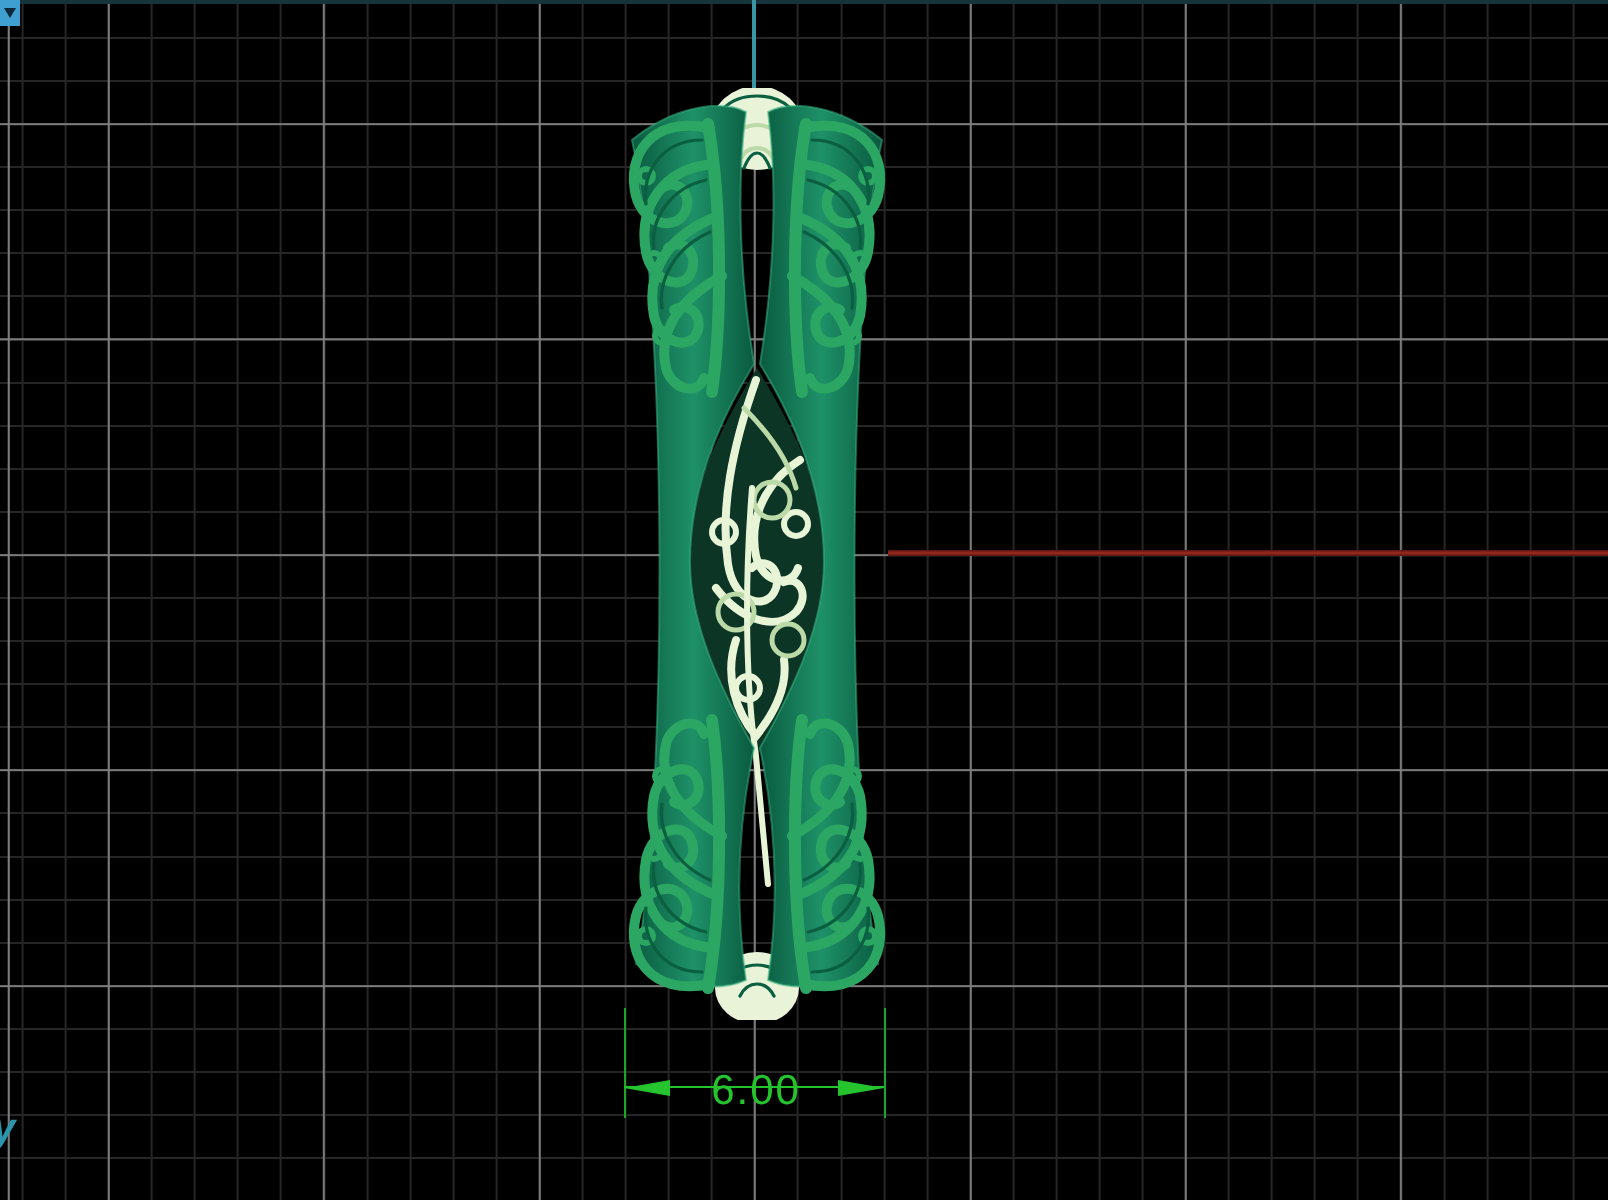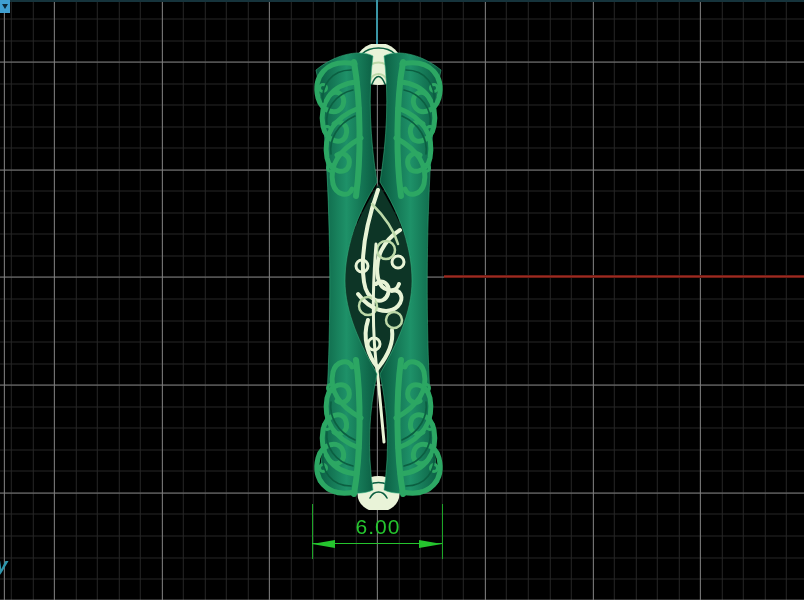--- a/index.html
+++ b/index.html
@@ -31,21 +31,21 @@
     font-size:21px;font-weight:bold;font-style:italic;}
   #model{position:absolute;left:310px;top:44px;width:137px;height:466px;}
   .dim-ext{position:absolute;top:504px;width:1px;height:55px;background:#1da528;}
   .dim-ext.left{left:312px;}
   .dim-ext.right{left:442px;}
   .dim-line{position:absolute;left:312px;top:543px;width:130px;height:1px;background:#25c42e;}
   .dim-arrow{position:absolute;top:539.5px;width:0;height:0;
     border-top:4px solid transparent;border-bottom:4px solid transparent;}
   .dim-arrow.left{left:312px;border-right:23px solid #25c42e;}
   .dim-arrow.right{left:419px;border-left:23px solid #25c42e;}
-  .dim-text{position:absolute;left:318px;top:515px;width:120px;text-align:center;
+  .dim-text{position:absolute;left:318px;top:534px;width:120px;text-align:center;
     font-size:21px;letter-spacing:1px;color:#25c42e;}
   
   .fg{fill:none;stroke:#2ca763;stroke-width:5;stroke-linecap:round;}
   .fg2{fill:none;stroke:#2ca763;stroke-width:6;stroke-linecap:round;}
   .fg3{fill:none;stroke:#2ca763;stroke-width:3;}
   .dk{fill:none;stroke:#0b5f41;stroke-width:1.6;stroke-linecap:round;}
   .pale{fill:none;stroke:#e8f4d6;stroke-linecap:round;}
   .pale2{fill:none;stroke:#bcd9a8;stroke-linecap:round;}
 </style>
 </head>

